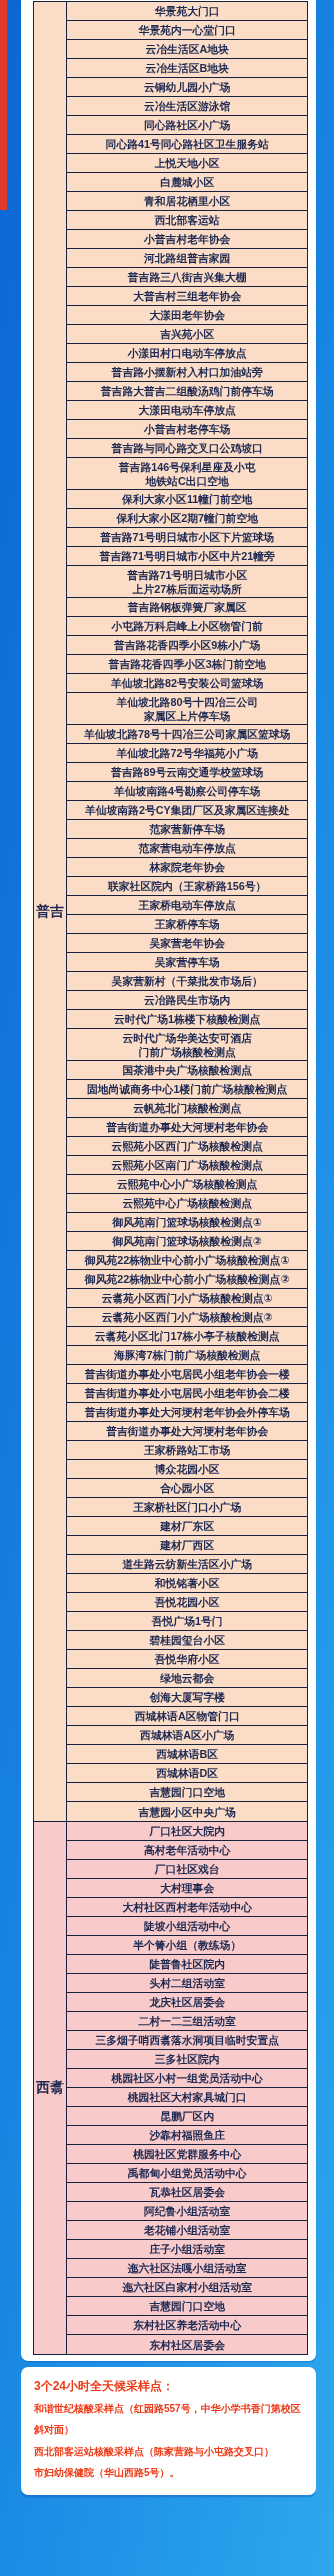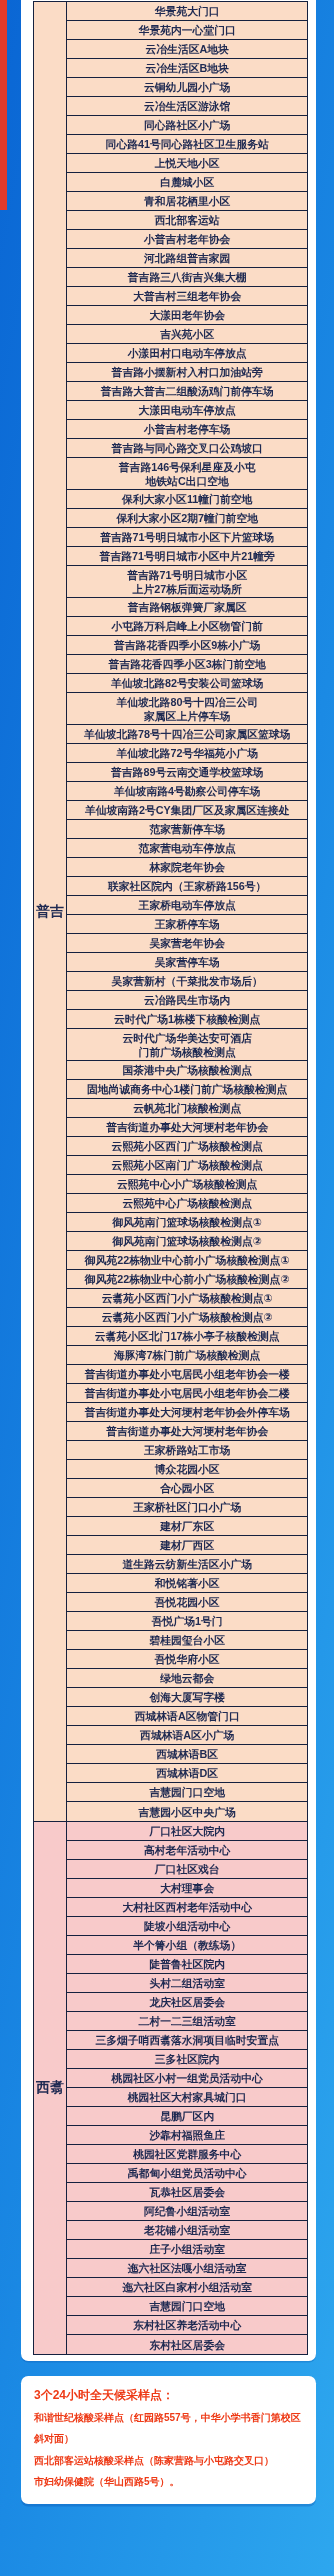--- a/index.html
+++ b/index.html
@@ -22,21 +22,21 @@
   .group{display:flex;}
   .group:not(:last-child){border-bottom:1px solid var(--border);}
   .district-cell{width:32px;border-right:1px solid var(--border);display:flex;
     align-items:center;justify-content:center;font-size:14px;font-weight:bold;color:var(--ink);}
   .rows{flex:1;display:flex;flex-direction:column;}
   .row{min-height:19px;box-sizing:border-box;display:flex;align-items:center;justify-content:center;
     border-bottom:1px solid var(--border);font-size:10.8px;font-weight:bold;color:var(--ink);
     text-align:center;white-space:pre-line;line-height:1.3;padding:1.5px 3.1px;}
   .row:last-child{border-bottom:none;}
 
-  .notice{margin-top:15px;background:#ffffff;border-radius:7.2px;padding:10.3px 13.4px 11.3px 13.4px;
+  .notice{margin-top:6px;background:#ffffff;border-radius:7.2px;padding:10.3px 13.4px 11.3px 13.4px;
     box-shadow:0 2.6px 0 rgba(6,70,160,.28);}
   .notice-title{font-size:12px;font-weight:bold;color:#ee3a16;margin-bottom:3.1px;}
   .notice-line{font-size:10px;font-weight:bold;color:#ee3a16;line-height:2.15;}
 </style>
 </head>
 <body>
 
 <div class="red-strip"></div>
 
 <div class="content">

